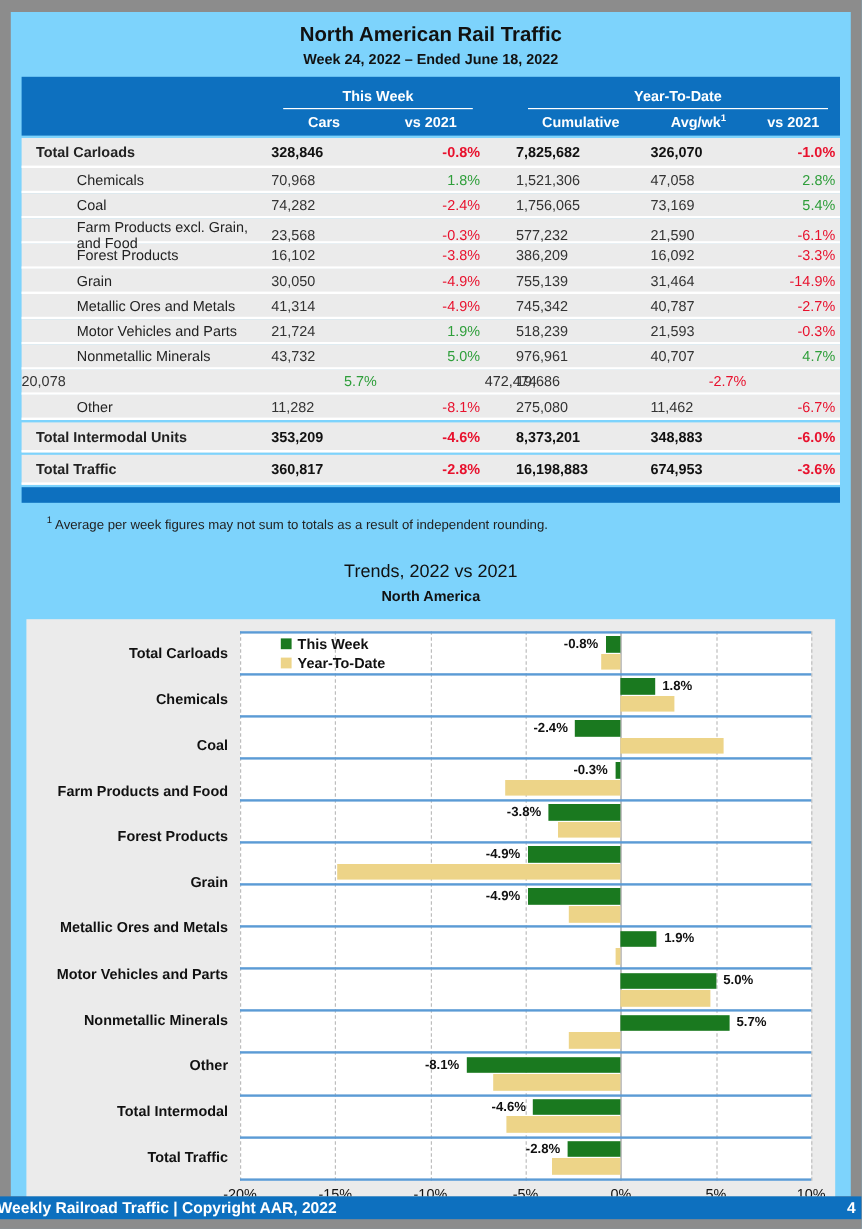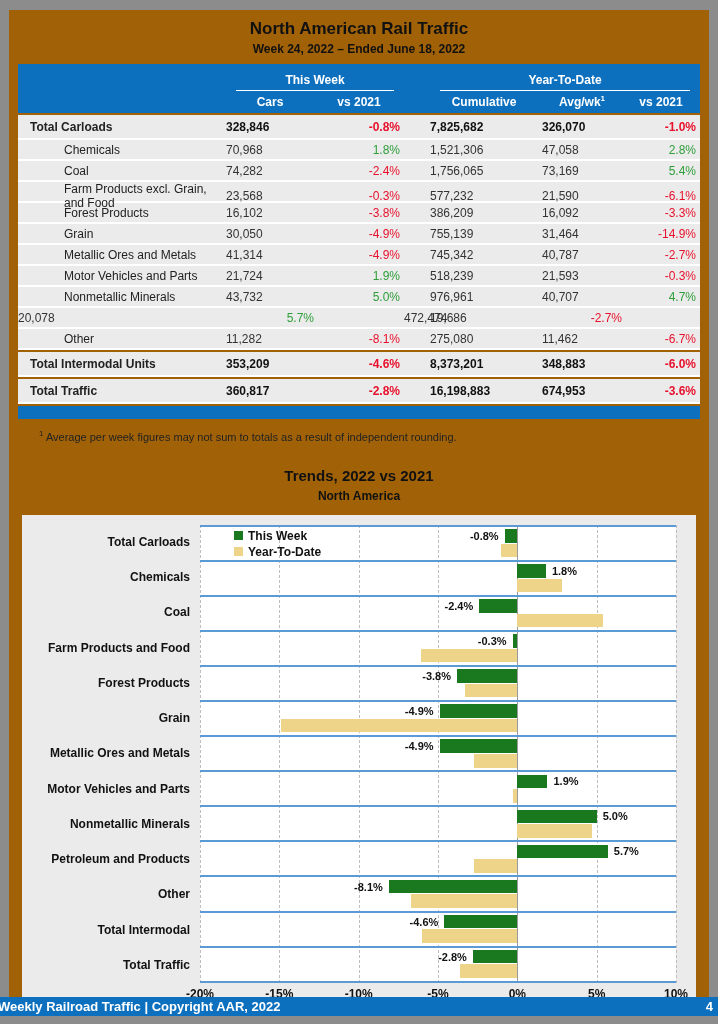--- a/index.html
+++ b/index.html
@@ -1,20 +1,20 @@
 <!DOCTYPE html>
 <html><head>
 <meta charset="utf-8">
 <style>
   * { margin:0; padding:0; box-sizing:border-box; }
   html,body { width:718px; height:1024px; }
   body { font-family:"Liberation Sans", sans-serif; background:#8c8c8c; }
 
   .frame { position:relative; width:718px; height:1024px; background:#8c8c8c; overflow:hidden; }
-  .page  { position:absolute; left:9px; top:10px; right:9px; bottom:27px; background:#a16207; overflow:hidden; }
+  .page  { position:absolute; left:9px; top:10px; right:9px; bottom:27px; background:#7dd3fc; overflow:hidden; }
 
   
   .report-title { margin-top:9px; text-align:center; font-size:17px; font-weight:bold; color:#111; }
   .report-subtitle { margin-top:3px; text-align:center; font-size:12px; font-weight:bold; color:#111; }
 
   
   .tbl { margin:8px 9px 0 9px; }
   .grid-row { display:grid; grid-template-columns:1fr 92px 86px 26px 112px 84px 74px; align-items:center; }
   .tbl-head { background:#0d70bf; color:#fff; padding-top:4px; }
   .group-row { height:23px; }
@@ -35,21 +35,21 @@
   .total .pct { font-weight:bold; }
   .pct.neg { color:#e8112d; }
   .pct.pos { color:#2e9e3a; }
 
   .blue-bar { margin:2px 9px 0 9px; height:13px; background:#0d70bf; }
 
   .footnote { margin:10px 0 0 30px; font-size:11px; color:#222; }
   .footnote sup { font-size:8px; }
 
   
-  .chart-title { margin-top:24px; text-align:center; font-size:15px; font-weight:bold; color:#111; }
+  .chart-title { margin-top:24px; text-align:center; font-size:15px; font-weight:normal; color:#111; }
   .chart-subtitle { margin-top:5px; text-align:center; font-size:12px; font-weight:bold; color:#111; }
 
   .chart-panel { position:relative; margin:12px 13px 0 13px; height:510px; background:#ebebeb; }
   .cat-labels { position:absolute; left:0; top:10px; width:178px; height:458px; display:flex; flex-direction:column; }
   .cat-label { flex:1; display:flex; align-items:center; justify-content:flex-end; padding-right:10px; font-size:12px; font-weight:bold; color:#111; text-align:right; line-height:1.05; }
 
   .plot { position:absolute; left:178px; top:10px; width:476px; height:458px; background:#ffffff; }
   .gridline { position:absolute; top:0; bottom:0; width:0; border-left:1px dashed #bdbdbd; }
   .gridline.zero { border-left:1px solid #9a9a9a; }
   .bands { position:absolute; inset:0; display:flex; flex-direction:column; }
@@ -59,21 +59,21 @@
   .bar.tw  { top:7%; height:41%; background:#1a791f; }
   .bar.ytd { top:51%; height:41%; background:#edd488; }
   .bar-label { position:absolute; top:7%; height:41%; display:flex; align-items:center; font-size:11px; font-weight:bold; color:#111; white-space:nowrap; }
 
   .legend { position:absolute; left:34px; top:3px; z-index:5; }
   .legend-item { display:flex; align-items:center; height:16px; }
   .legend-swatch { width:9px; height:9px; margin-right:5px; }
   .legend-label { font-size:12px; font-weight:bold; color:#111; }
 
   .x-axis { position:absolute; left:178px; top:472px; width:476px; height:20px; }
-  .x-tick { position:absolute; transform:translateX(-50%); font-size:12px; font-weight:bold; color:#111; }
+  .x-tick { position:absolute; transform:translateX(-50%); font-size:12px; font-weight:normal; color:#111; }
 
   
   .footer-bar { position:absolute; left:0; right:0; bottom:8px; height:19px; background:#0d70bf; display:flex; align-items:center; justify-content:space-between; }
   .footer-text { color:#fff; font-size:13px; font-weight:bold; margin-left:-2px; padding-left:0; white-space:nowrap; }
   .footer-page { color:#fff; font-size:13px; font-weight:bold; padding-right:5px; }
 </style>
 </head>
 <body>
 
 <div class="frame">
@@ -233,21 +233,20 @@
       <div class="cat-labels" id="cat-labels">
           <div class="cat-label">Total Carloads</div>
           <div class="cat-label">Chemicals</div>
           <div class="cat-label">Coal</div>
           <div class="cat-label">Farm Products and Food</div>
           <div class="cat-label">Forest Products</div>
           <div class="cat-label">Grain</div>
           <div class="cat-label">Metallic Ores and Metals</div>
           <div class="cat-label">Motor Vehicles and Parts</div>
           <div class="cat-label">Nonmetallic Minerals</div>
-          <div class="cat-label">Petroleum and Products</div>
           <div class="cat-label">Other</div>
           <div class="cat-label">Total Intermodal</div>
           <div class="cat-label">Total Traffic</div>
         </div>
       <div class="plot" id="plot">
           <div class="gridline" style="left: 100%;"></div>
           <div class="gridline" style="left: 83.3333%;"></div>
           <div class="gridline zero" style="left: 66.6667%;"></div>
           <div class="gridline" style="left: 50%;"></div>
           <div class="gridline" style="left: 33.3333%;"></div>

